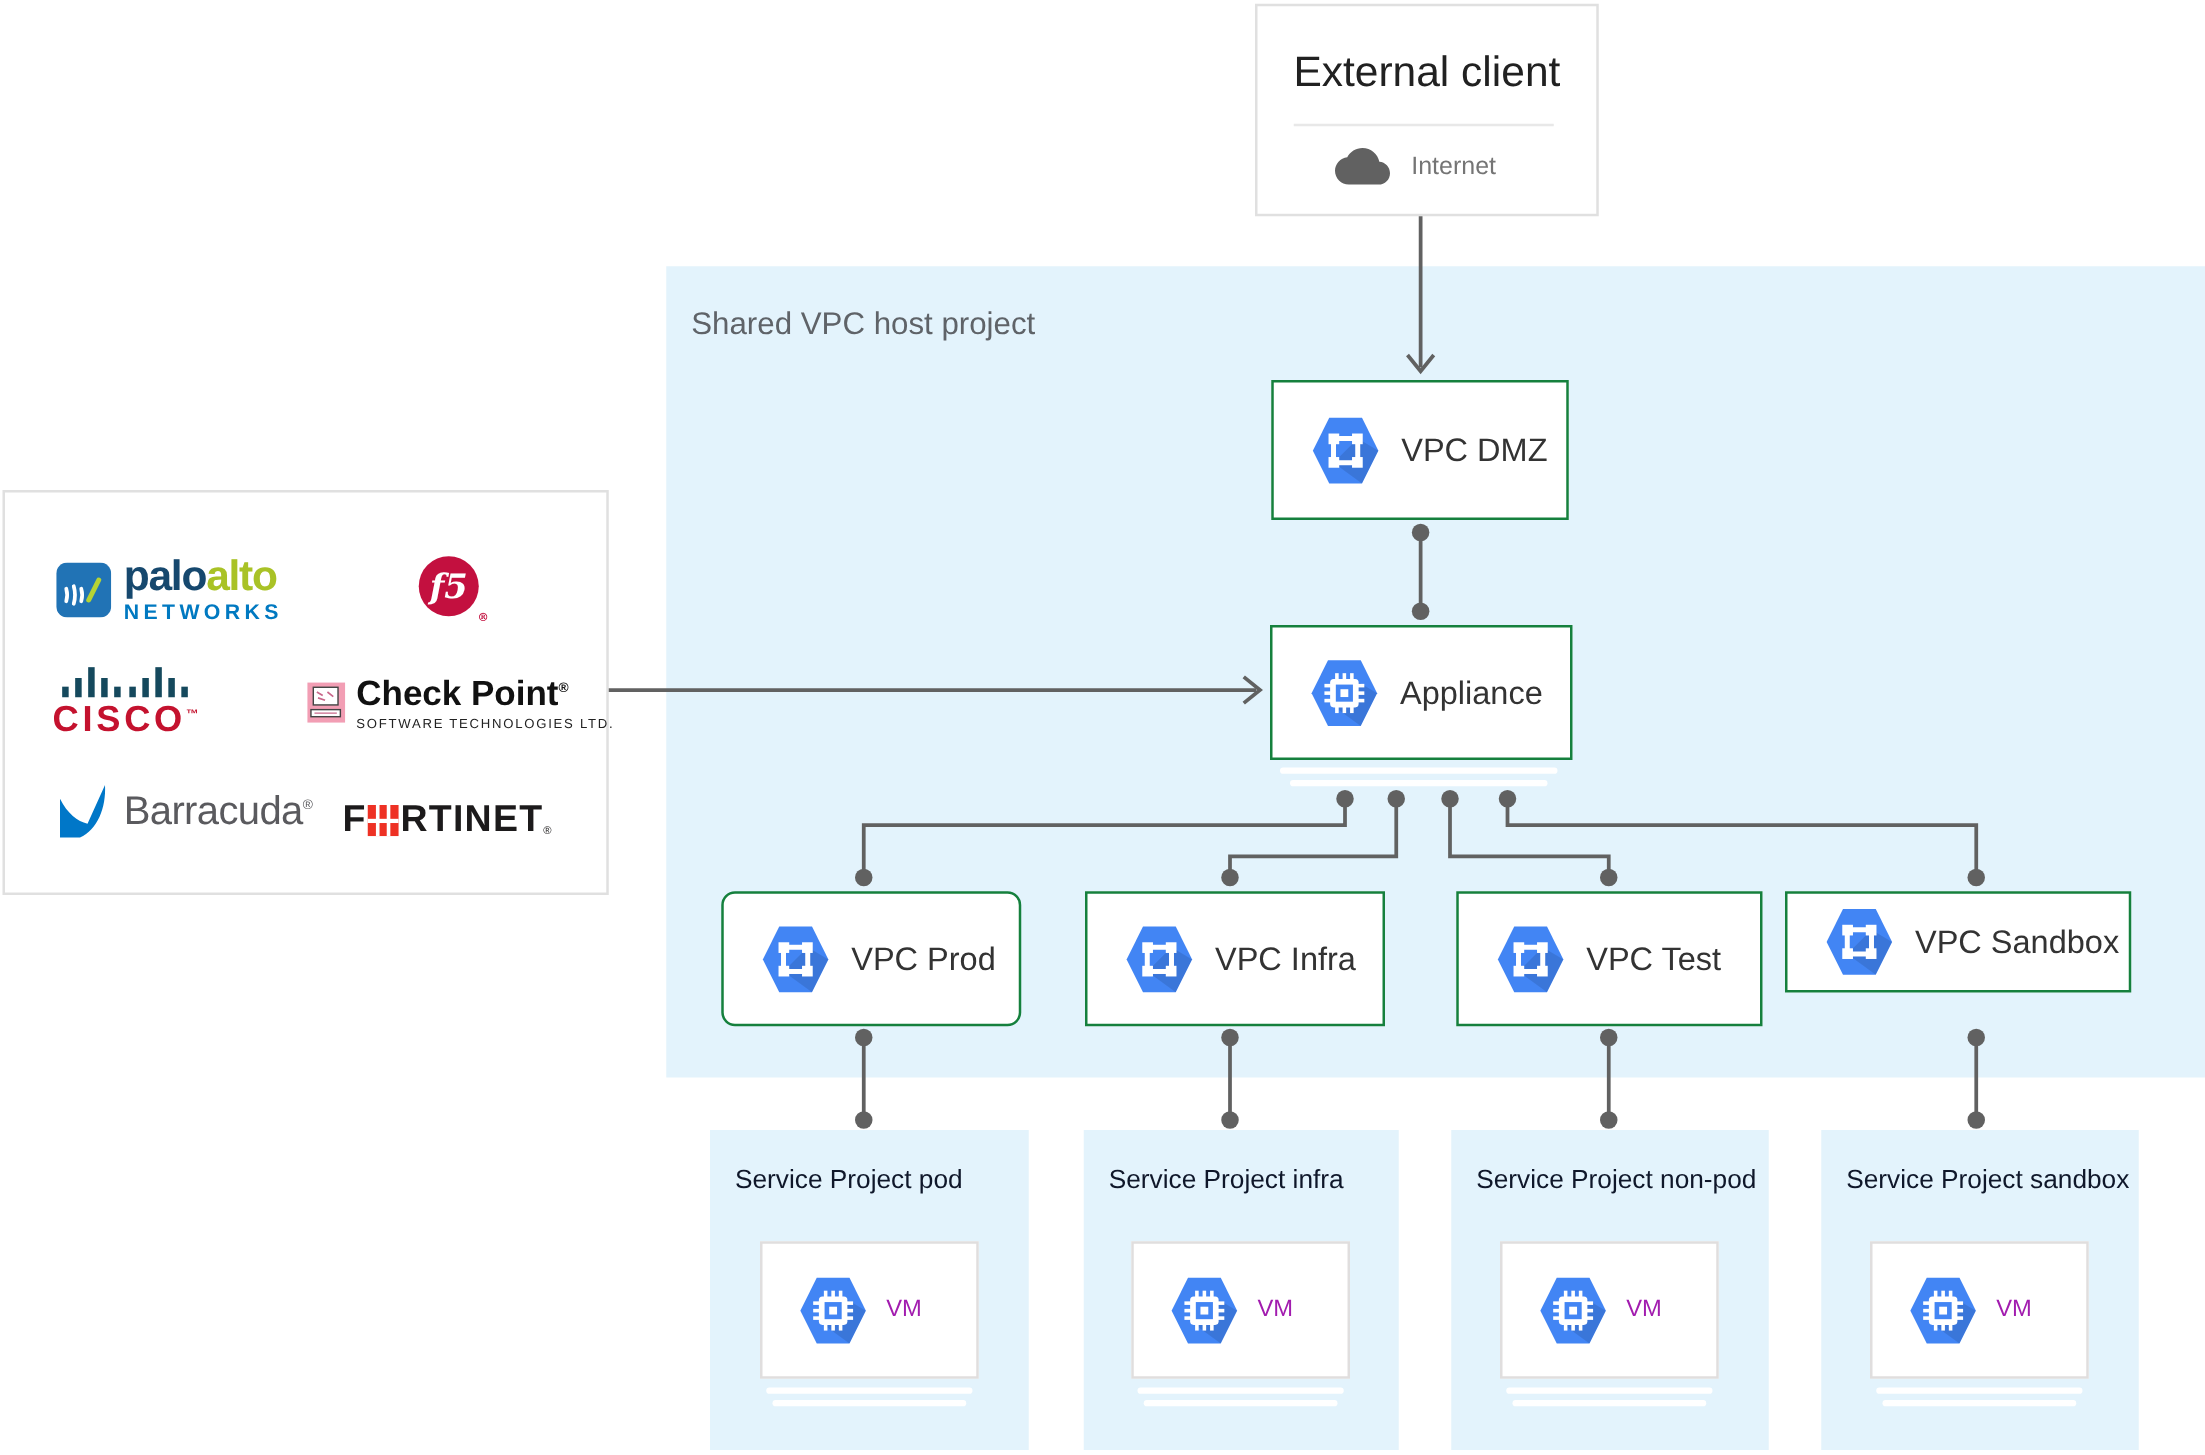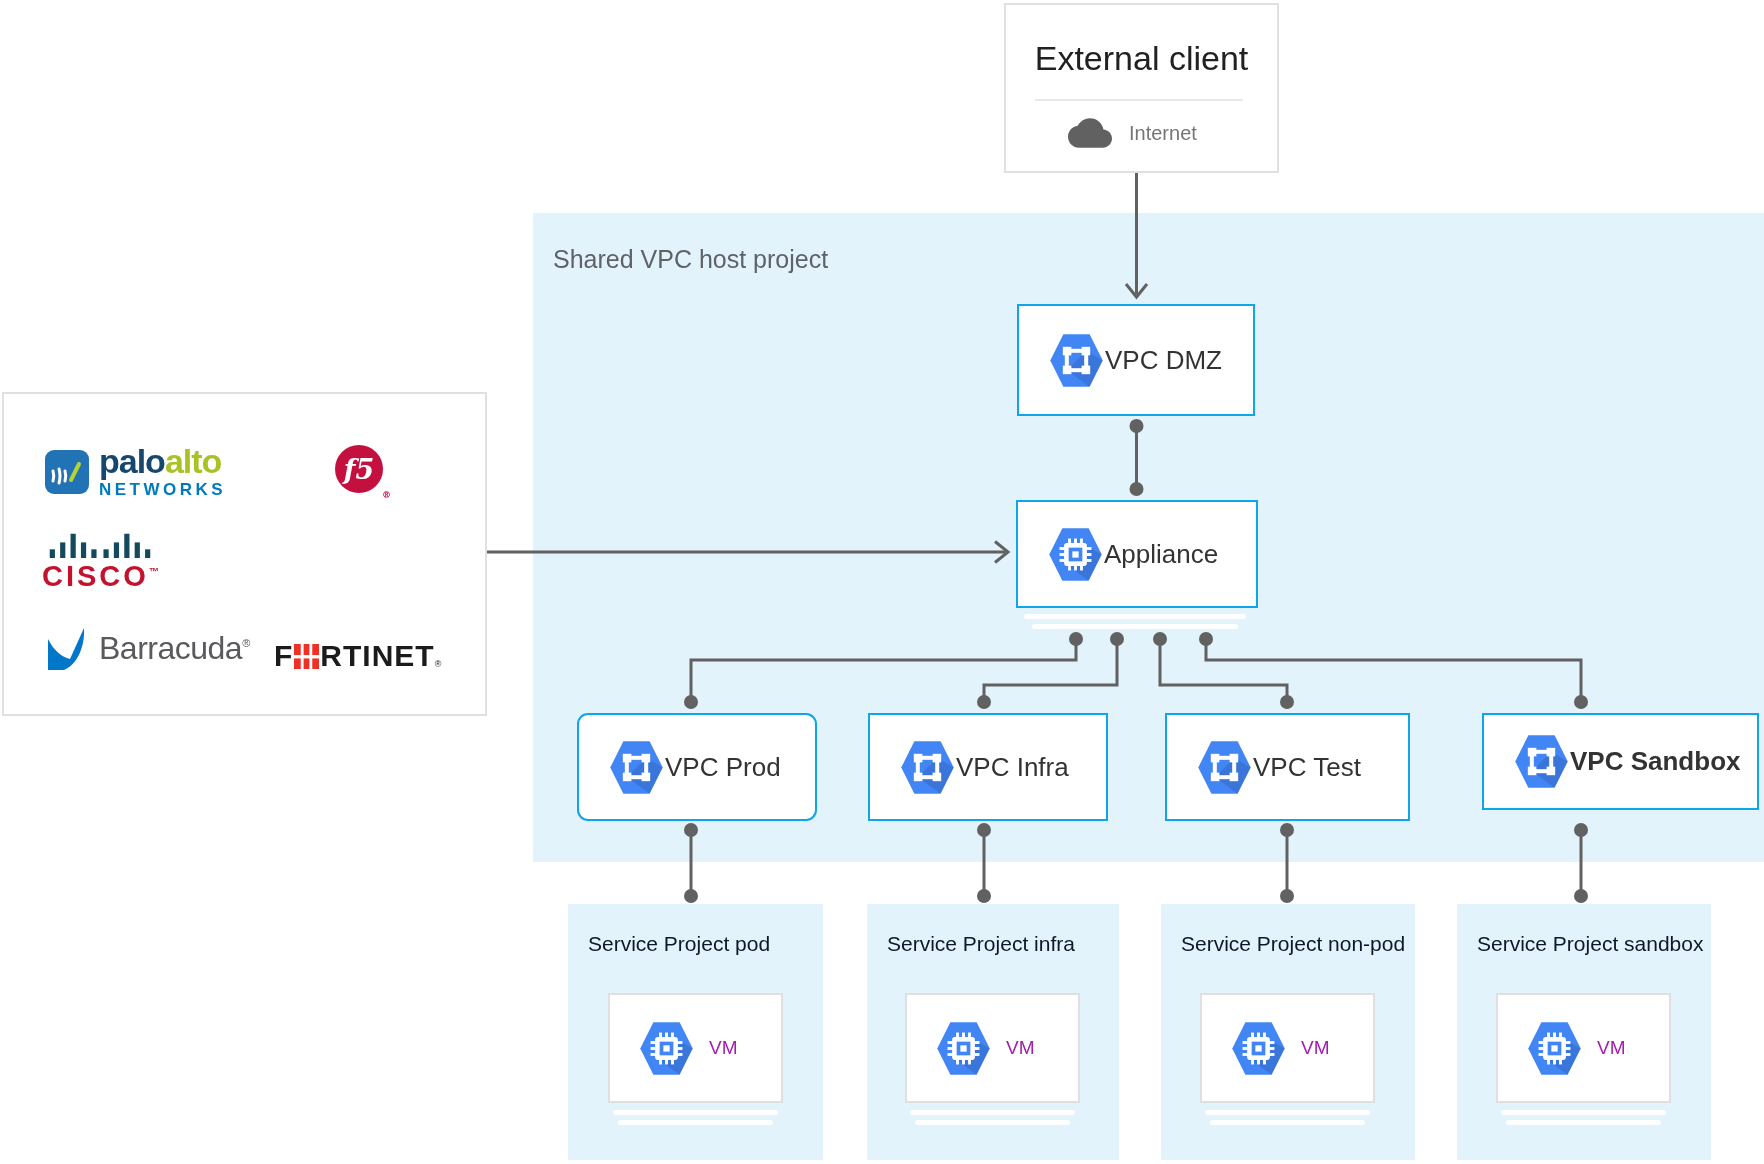--- a/index.html
+++ b/index.html
@@ -1,22 +1,22 @@
 <!DOCTYPE html>
 <html><head>
 <meta charset="utf-8">
 <style>
   html,body{margin:0;padding:0;background:#fff;}
   .canvas{position:relative;width:1764px;height:1164px;overflow:hidden;
           font-family:"Liberation Sans","DejaVu Sans",sans-serif;}
   .region{position:absolute;background:#e3f3fc;}
   .region-label{position:absolute;font-size:25px;color:#5f6368;}
   .card{position:absolute;background:#fff;border:2px solid #e2e2e2;box-sizing:border-box;}
-  .node{position:absolute;background:#fff;border:2px solid #0ea5e9;box-sizing:border-box;
-        display:flex;align-items:center;padding-left:29px;}
+  .node{position:absolute;background:#fff;border:2px solid #15803d;box-sizing:border-box;
+        display:flex;align-items:center;padding-left:29px;gap:16px;}
   .hexicon{width:57px;height:57px;flex:0 0 auto;}
   .node-label{font-size:26px;color:#333;white-space:nowrap;}
   .connectors{position:absolute;left:0;top:0;z-index:3;pointer-events:none;}
   .stack-line{position:absolute;height:5px;background:#fff;border-radius:3px;z-index:4;}
   
   .ext-title{position:absolute;left:0;right:0;top:34px;text-align:center;font-size:34px;color:#212121;}
   .ext-divider{position:absolute;left:29px;top:94px;width:208px;height:2px;background:#e8e8e8;}
   .ext-row{position:absolute;left:62px;top:113px;display:flex;align-items:center;gap:17px;}
   .ext-net-label{font-size:20px;color:#757575;}
   
@@ -217,21 +217,21 @@
         <use href="#icon-vpc"></use>
       </svg>
     <span class="node-label">VPC Infra</span>
   </div>
   <div class="node" style="left:1165px;top:713px;width:245px;height:108px;">
     <svg class="hexicon" viewBox="0 0 100 100">
         <use href="#icon-vpc"></use>
       </svg>
     <span class="node-label">VPC Test</span>
   </div>
-  <div class="node" style="left:1482px;top:713px;width:277px;height:97px;font-weight:bold;">
+  <div class="node" style="left:1428px;top:713px;width:277px;height:81px;">
     <svg class="hexicon" viewBox="0 0 100 100">
         <use href="#icon-vpc"></use>
       </svg>
     <span class="node-label">VPC Sandbox</span>
   </div>
 
   <div class="card" style="left:2px;top:392px;width:485px;height:324px;border-color:#e0e0e0;">
 
     <div class="logo" style="left:41px;top:50px;gap:10px;">
       <svg width="44" height="44" viewBox="0 0 44 44">
@@ -269,20 +269,33 @@
               <rect x="74" y="12" width="6" height="18"></rect>
             <rect x="86" y="2" width="6" height="28"></rect>
               <rect x="98" y="12" width="6" height="18"></rect>
             <rect x="110" y="20" width="6" height="10"></rect>
           </g>
         </svg>
         <div class="cisco-word"><span>CISCO</span><sup>™</sup></div>
       </div>
     </div>
 
+    <div class="logo" style="left:241px;top:147px;gap:8px;">
+      <svg width="32" height="36" viewBox="0 0 34 38">
+        <rect width="32" height="34" x="1" y="1" fill="#f29eb4"></rect>
+        <rect x="6" y="5" width="21" height="15" fill="#fff" stroke="#444" stroke-width="1.2"></rect>
+        <path d="M9 9 l5 3 M10 14 l6 2 M18 9 l5 4" stroke="#c9678a" stroke-width="1.4" fill="none"></path>
+        <rect x="4" y="24" width="25" height="6" fill="#fff" stroke="#444" stroke-width="1.2"></rect>
+        <path d="M7 27 h19" stroke="#c9678a" stroke-width="1.2"></path>
+      </svg>
+      <div class="cp-text">
+        <div class="cp-name"><span>Check Point</span><sup>®</sup></div>
+        <div class="cp-sub">SOFTWARE TECHNOLOGIES LTD.</div>
+      </div>
+    </div>
 
     <div class="logo" style="left:41px;top:231px;gap:8px;">
       <svg width="46" height="46" viewBox="0 0 46 46">
         <path d="M3 45 L3 14 C9 26 17 32 25 34 L39 3 C40 21 33 39 19 45 Z" fill="#0077c8"></path>
       </svg>
       <div class="cuda-word"><span>Barracuda</span><sup>®</sup></div>
     </div>
 
     <div class="logo" style="left:270px;top:247px;align-items:center;">
       <span class="ftn">F</span>

